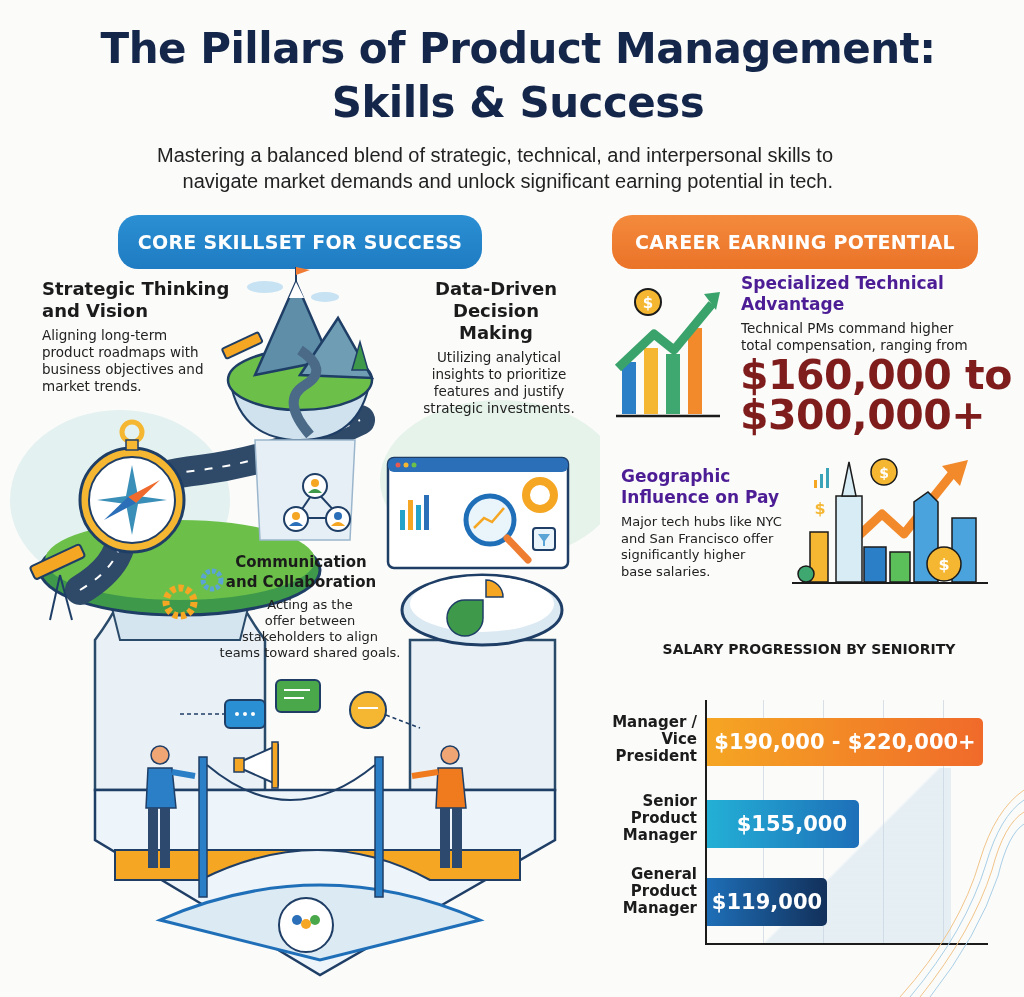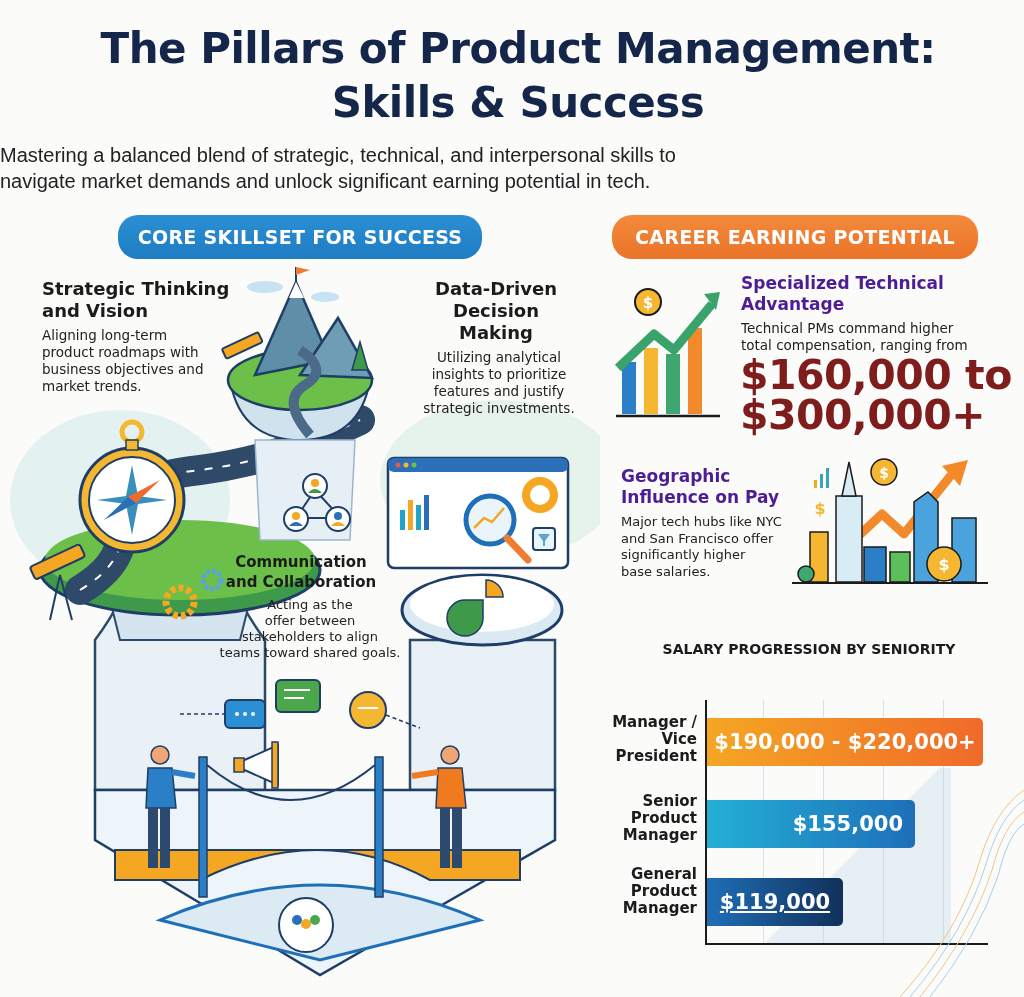--- a/index.html
+++ b/index.html
@@ -2,24 +2,24 @@
 <html><head>
 <meta charset="utf-8">
 <style>
   * { box-sizing: border-box; margin: 0; padding: 0; }
   html, body { width: 1024px; height: 997px; background: #fbfbfa; overflow: hidden; }
   body { position: relative; font-family: "DejaVu Sans", "Liberation Sans", sans-serif; color: #1a1f2b; }
 
   .title { position: absolute; top: 22px; left: 0; width: 1024px; text-align: center;
     font-family: "DejaVu Sans", sans-serif; font-weight: 900; font-size: 42px; line-height: 54px;
     color: #14264a; letter-spacing: -0.5px; padding-left: 12px; }
-  .subtitle { position: absolute; top: 142px; left: 0; width: 833px; text-align: left;
+  .subtitle { position: absolute; top: 142px; left: 0; width: 833px; text-align: right;
     font-family: "Liberation Sans", sans-serif; font-size: 20px; line-height: 26px; color: #222; }
 
-  .pill { position: absolute; height: 44px; border-radius: 20px; color: #fff;
+  .pill { position: absolute; height: 54px; border-radius: 20px; color: #fff;
     font-family: "DejaVu Sans", sans-serif; font-weight: bold; font-size: 19px;
     display: flex; align-items: center; justify-content: center; letter-spacing: 0.3px; }
   .pill-blue { left: 118px; top: 215px; width: 364px; background: linear-gradient(#2b8fd3, #1f7cc2); }
   .pill-orange { left: 612px; top: 215px; width: 366px; background: linear-gradient(#f48a3c, #ea7328); }
 
   .skill-title { position: absolute; font-family: "DejaVu Sans", sans-serif; font-weight: bold;
     font-size: 18px; line-height: 22px; color: #1b1b1b; }
   .skill-desc { position: absolute; font-family: "DejaVu Sans", sans-serif; font-size: 13.5px;
     line-height: 17px; color: #222; }
 
@@ -320,22 +320,22 @@
   </div>
 </div>
 
 <div class="chart">
   <div class="grid" style="left:58px;"></div>
   <div class="grid" style="left:118px;"></div>
   <div class="grid" style="left:178px;"></div>
   <div class="grid" style="left:238px;"></div>
   <div class="shade"></div>
   <div class="bar bar-vp" style="width:276px;">$190,000 - $220,000+</div>
-  <div class="bar bar-sr" style="width:208px;">$155,000</div>
-  <div class="bar bar-gen" style="width:136px;text-decoration:underline;">$119,000</div>
+  <div class="bar bar-sr" style="width:152px;">$155,000</div>
+  <div class="bar bar-gen" style="width:120px;">$119,000</div>
   <div class="axis-y"></div>
   <div class="axis-x"></div>
 </div>
 
 <svg style="position:absolute; left:900px; top:780px;" width="124" height="217" viewBox="0 0 124 217">
   <path d="M0 217 Q60 150 80 80 Q95 30 124 10" stroke="#f2c58a" stroke-width="1" fill="none"></path>
   <path d="M10 217 Q66 150 86 84 Q100 36 124 20" stroke="#a9cfe6" stroke-width="1" fill="none"></path>
   <path d="M20 217 Q72 152 92 90 Q104 44 124 32" stroke="#f2c58a" stroke-width="1" fill="none"></path>
   <path d="M30 217 Q78 156 98 96 Q108 54 124 44" stroke="#a9cfe6" stroke-width="1" fill="none"></path>
 </svg>

